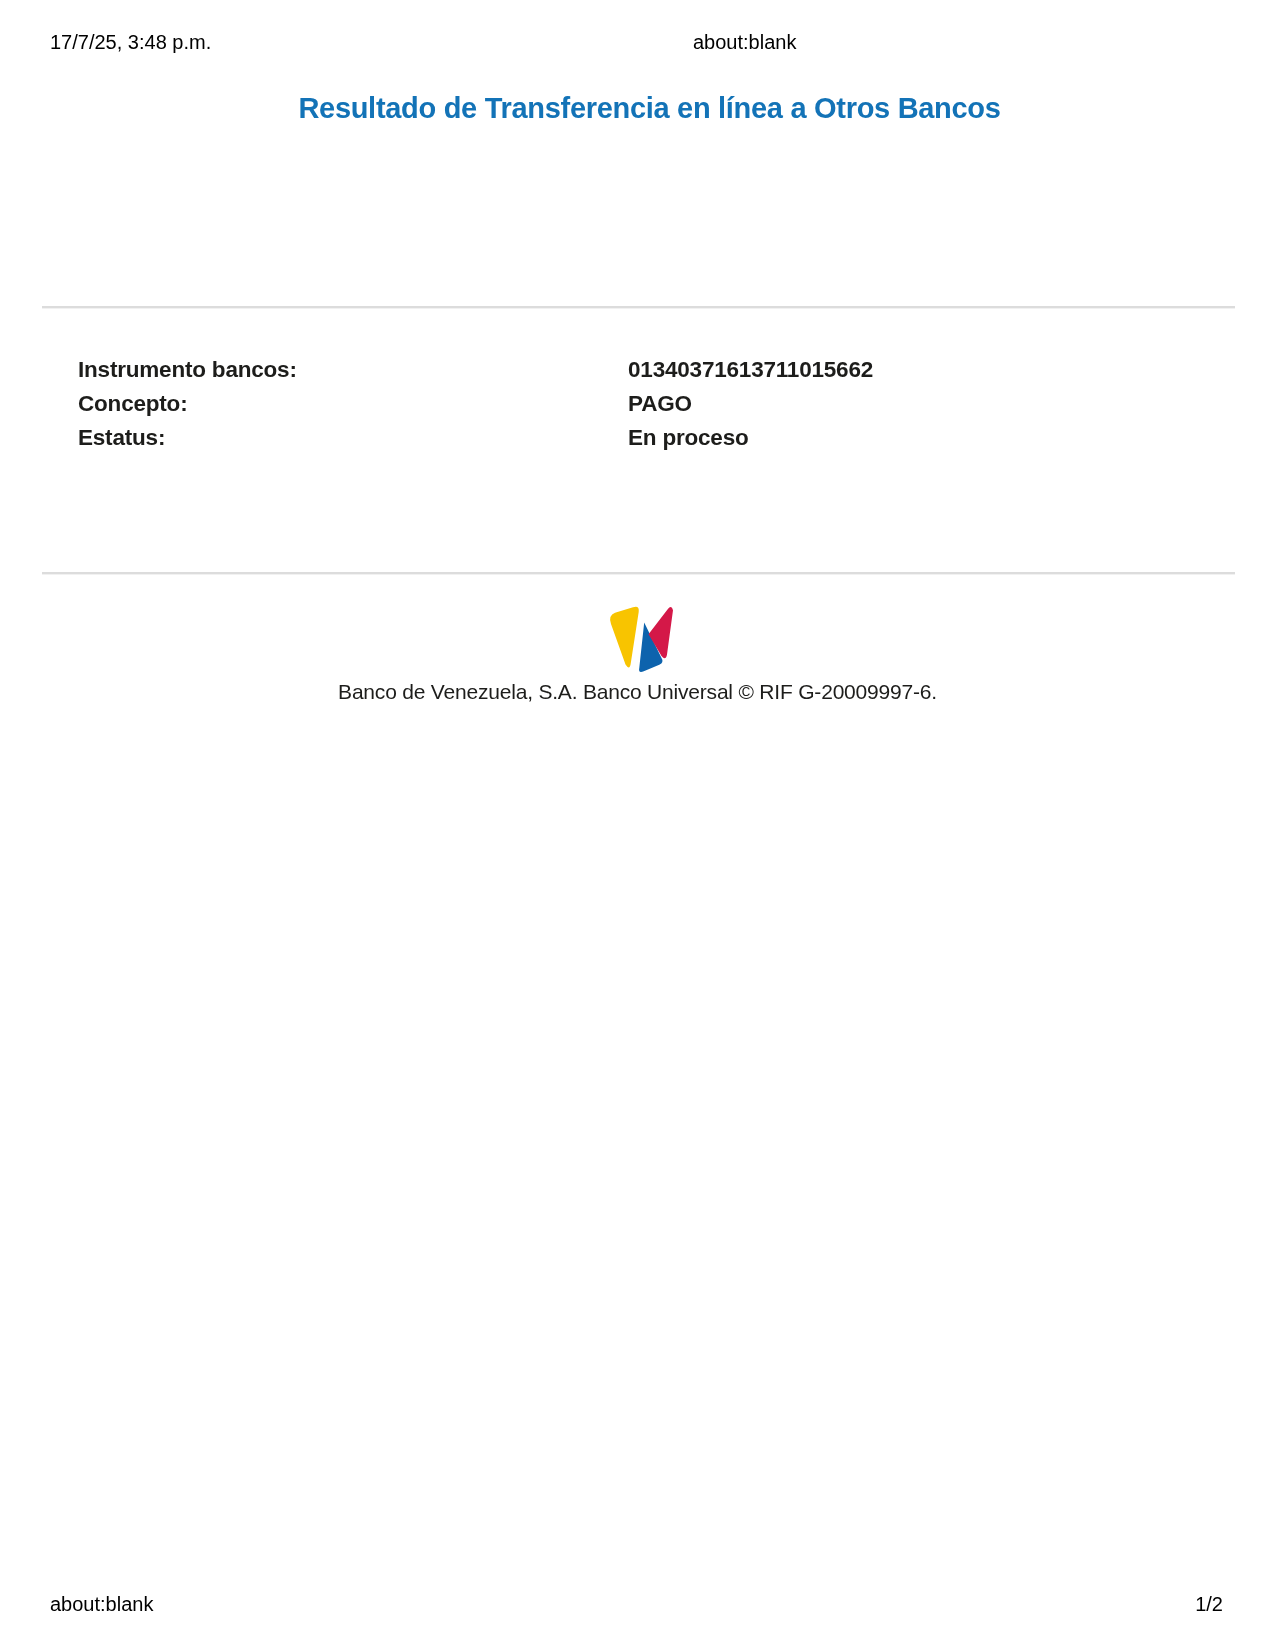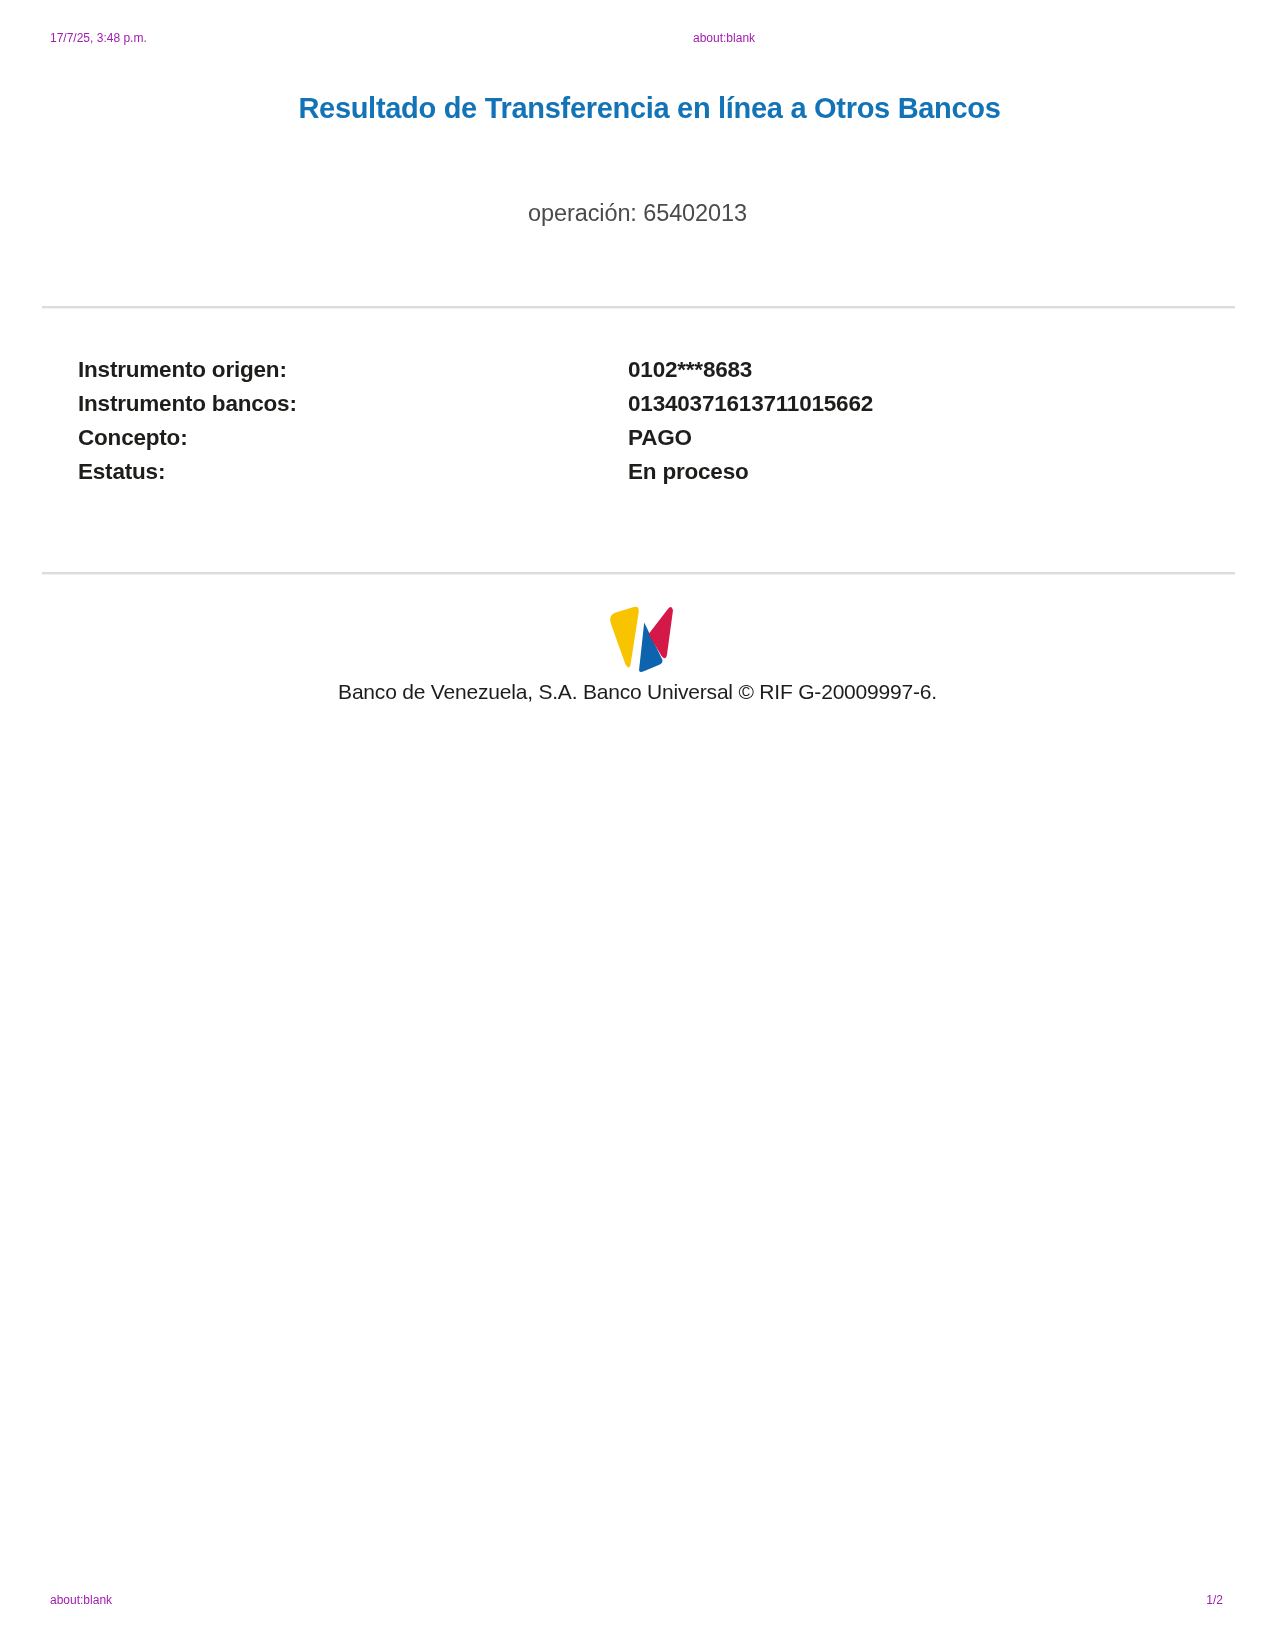--- a/index.html
+++ b/index.html
@@ -9,22 +9,22 @@
     background: #ffffff;
     position: relative;
     overflow: hidden;
     font-family: "Liberation Sans", sans-serif;
     color: #1e1e1e;
   }
 
   
   .chrome-text {
     position: absolute;
-    font-size: 12px;
-    color: #a21caf;
+    font-size: 20px;
+    color: #000000;
     white-space: nowrap;
   }
   #header-date  { left: 50px;  top: 31px; }
   #header-title { left: 693px; top: 31px; }
   #footer-url   { left: 50px;  top: 1593px; }
   #footer-page  { right: 52px; top: 1593px; }
 
   
   .doc-title {
     position: absolute;
@@ -112,30 +112,25 @@
 </style>
 </head>
 <body>
 
 <div id="header-date" class="chrome-text">17/7/25, 3:48 p.m.</div>
 <div id="header-title" class="chrome-text">about:blank</div>
 
 <h1 class="doc-title">Resultado de Transferencia en línea a Otros Bancos</h1>
 
 <div class="intro">
-  <div>operación: 65402013</div>
 </div>
 
 <div id="divider-1" class="divider"></div>
 
 <div class="details">
-  <div class="detail-row">
-    <span class="detail-label">Instrumento origen:</span>
-    <span class="detail-value">0102***8683</span>
-  </div>
   <div class="detail-row">
     <span class="detail-label">Instrumento bancos:</span>
     <span class="detail-value">01340371613711015662</span>
   </div>
   <div class="detail-row">
     <span class="detail-label">Concepto:</span>
     <span class="detail-value">PAGO</span>
   </div>
   <div class="detail-row">
     <span class="detail-label">Estatus:</span>

